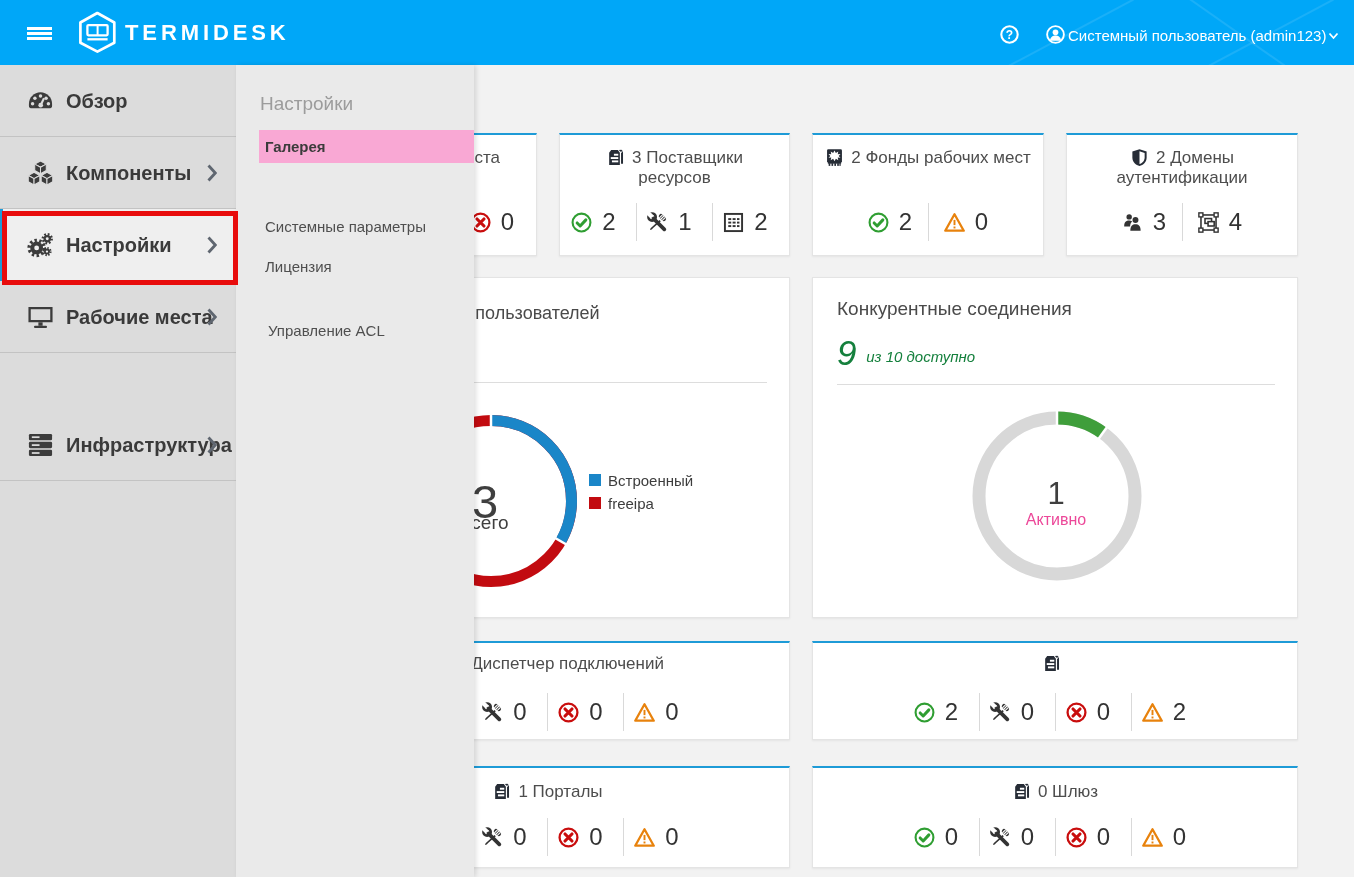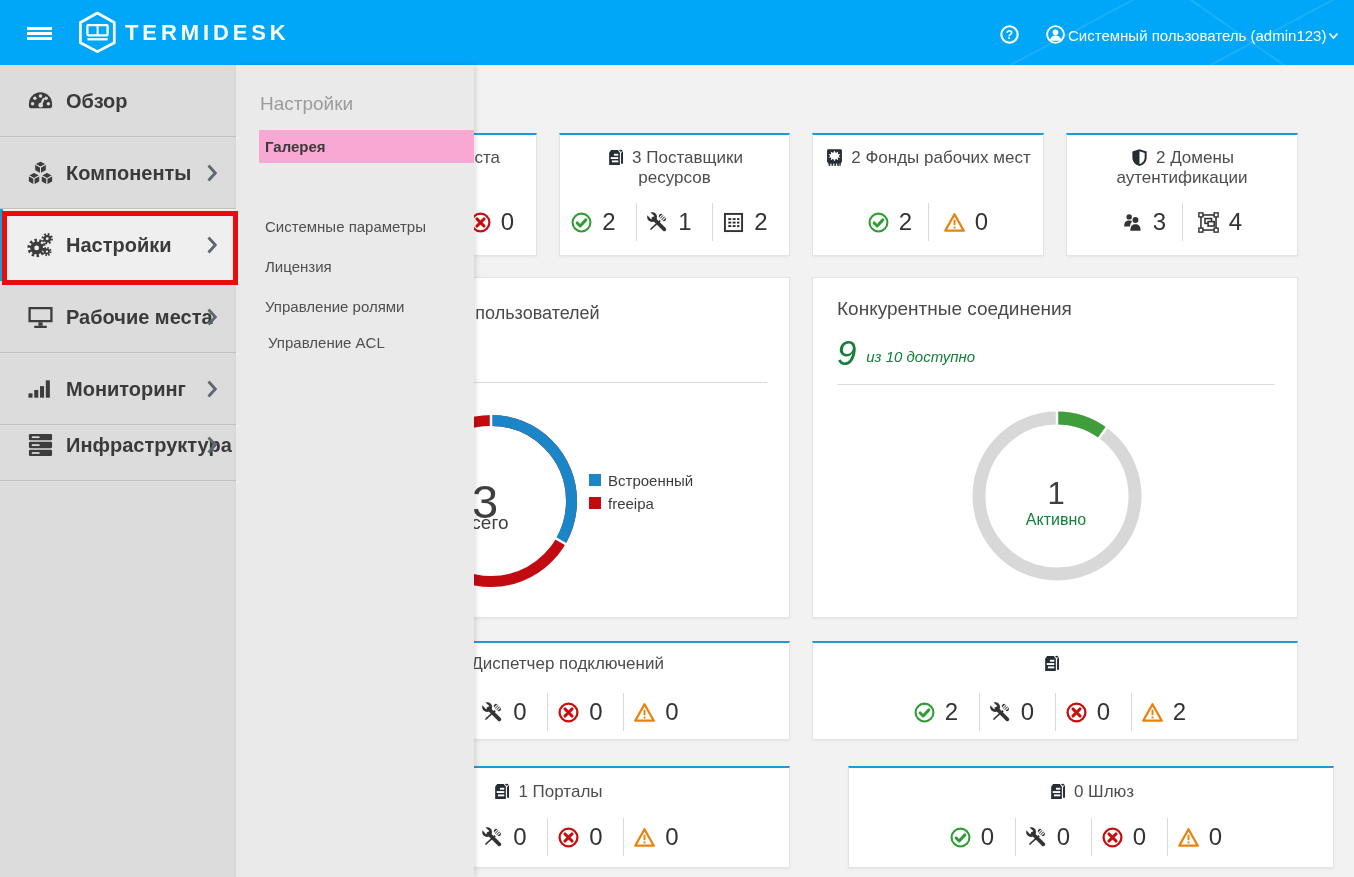--- a/index.html
+++ b/index.html
@@ -237,34 +237,20 @@
             <path d="M1.5 3.5 L26.5 3.5 L26.5 19.5 L1.5 19.5 Z M3.9 5.9 L3.9 17.1 L24.1 17.1 L24.1 5.9 Z"></path>
             <rect x="11.8" y="19.5" width="4.4" height="3.6"></rect>
             <rect x="7.2" y="23.1" width="13.6" height="2.4" rx="1.2"></rect>
           </g>
         </svg>
       <div class="label">Рабочие места</div>
       <svg class="chev" width="10" height="18" viewBox="0 0 10 18">
           <path d="M1.5 1.5 L8.3 9 L1.5 16.5" fill="none" stroke="#5f6670" stroke-width="2.8"></path>
         </svg>
     </div>
-    <div class="sitem" style="top:288px;">
-      <svg class="icon" viewBox="0 0 28 28">
-          <g fill="#3c3c3c">
-            <rect x="1.5" y="18.5" width="4.2" height="4.5"></rect>
-            <rect x="7.5" y="15" width="4.2" height="8"></rect>
-            <rect x="13.5" y="11" width="4.2" height="12"></rect>
-            <rect x="19.5" y="5" width="4.2" height="18"></rect>
-          </g>
-        </svg>
-      <div class="label">Мониторинг</div>
-      <svg class="chev" width="10" height="18" viewBox="0 0 10 18">
-          <path d="M1.5 1.5 L8.3 9 L1.5 16.5" fill="none" stroke="#5f6670" stroke-width="2.8"></path>
-        </svg>
-    </div>
     <div class="sitem" style="top:344px;text-align:right;">
       <svg class="icon" viewBox="0 0 28 28">
           <g fill="#3c3c3c">
             <rect x="2" y="2.5" width="24" height="6.6" rx="1.4"></rect>
             <rect x="2" y="10.7" width="24" height="6.6" rx="1.4"></rect>
             <rect x="2" y="18.9" width="24" height="6.6" rx="1.4"></rect>
           </g>
           <g fill="#dcdcdc">
             <rect x="5" y="5" width="8" height="1.8"></rect>
             <rect x="5" y="13.2" width="8" height="1.8"></rect>
@@ -277,22 +263,21 @@
         </svg>
     </div>
   </div>
   <div id="selbar"></div>
 
   <div id="flyout">
     <h2>Настройки</h2>
     <div class="fitem fsel" style="top:65px;">Галерея</div>
     <div class="fitem" style="top:144px;">Системные параметры</div>
     <div class="fitem" style="top:184px;">Лицензия</div>
-    <div class="fitem" style="top:224px;">Управление ролями</div>
-    <div class="fitem" style="top:260px;padding-left:32px;">Управление ACL</div>
+    <div class="fitem" style="top:248px;padding-left:32px;">Управление ACL</div>
   </div>
   <div id="redbox"></div>
 
   <div class="card" style="left:305px; top:133px; width:232px; height:123px;" id="c11">
     <div class="ctitle" style="top:13px; text-align:right; padding-right:36px;"><svg class="ticon" viewBox="0 0 24 24">
           <use href="#copies"></use>
         </svg><span>5 Рабочие места</span></div>
     <div class="stats" style="top:68px;">
       <span class="stat">
           <svg class="sicon" viewBox="0 0 24 24">
@@ -408,21 +393,21 @@
     <div style="position:absolute; left:24px; top:106px; width:438px; border-top:1px solid #ddd;"></div>
     <svg style="position:absolute; left:159px; top:133px;" width="170" height="170" viewBox="0 0 170 170">
       <g transform="rotate(-90 85 85)">
         <circle cx="85" cy="85" r="78" fill="none" stroke="#d8d8d8" stroke-width="13"></circle>
         <circle cx="85" cy="85" r="78" fill="none" stroke="#3f9e3b" stroke-width="13" stroke-dasharray="49 441.1"></circle>
       </g>
       <line x1="85" y1="85" x2="85" y2="-2" stroke="#fff" stroke-width="2.5"></line>
       <line x1="85" y1="85" x2="139.1" y2="10.6" stroke="#fff" stroke-width="2.5"></line>
     </svg>
     <div style="position:absolute; left:203px; top:198px; width:80px; text-align:center; font-size:31px; color:#3f3f3f;">1</div>
-    <div style="position:absolute; left:203px; top:233px; width:80px; text-align:center; font-size:16px; color:#15803d;">Активно</div>
+    <div style="position:absolute; left:203px; top:233px; width:80px; text-align:center; font-size:16px; color:#ec4899;">Активно</div>
   </div>
 
   <div class="card" style="left:305px; top:641px; width:485px; height:99px;" id="c31">
     <div class="ctitle" style="top:11px;"><svg class="ticon" viewBox="0 0 24 24">
           <use href="#copies"></use>
         </svg><span>2 Диспетчер подключений</span></div>
     <div class="stats" style="top:50px;">
       <span class="stat">
           <svg class="sicon" viewBox="0 0 24 24">
             <use href="#okc"></use>
@@ -513,21 +498,21 @@
         </span>
         <span class="sep"></span>
       <span class="stat">
           <svg class="sicon" viewBox="0 0 24 24">
             <use href="#warn"></use>
           </svg>
           <span class="num">0</span>
         </span>
     </div>
   </div>
-  <div class="card" style="left:848px; top:766px; width:486px; height:102px;" id="c42">
+  <div class="card" style="left:812px; top:766px; width:486px; height:102px;" id="c42">
     <div class="ctitle" style="top:14px;"><svg class="ticon" viewBox="0 0 24 24">
           <use href="#copies"></use>
         </svg><span>0 Шлюз</span></div>
     <div class="stats" style="top:50px;">
       <span class="stat">
           <svg class="sicon" viewBox="0 0 24 24">
             <use href="#okc"></use>
           </svg>
           <span class="num">0</span>
         </span>

